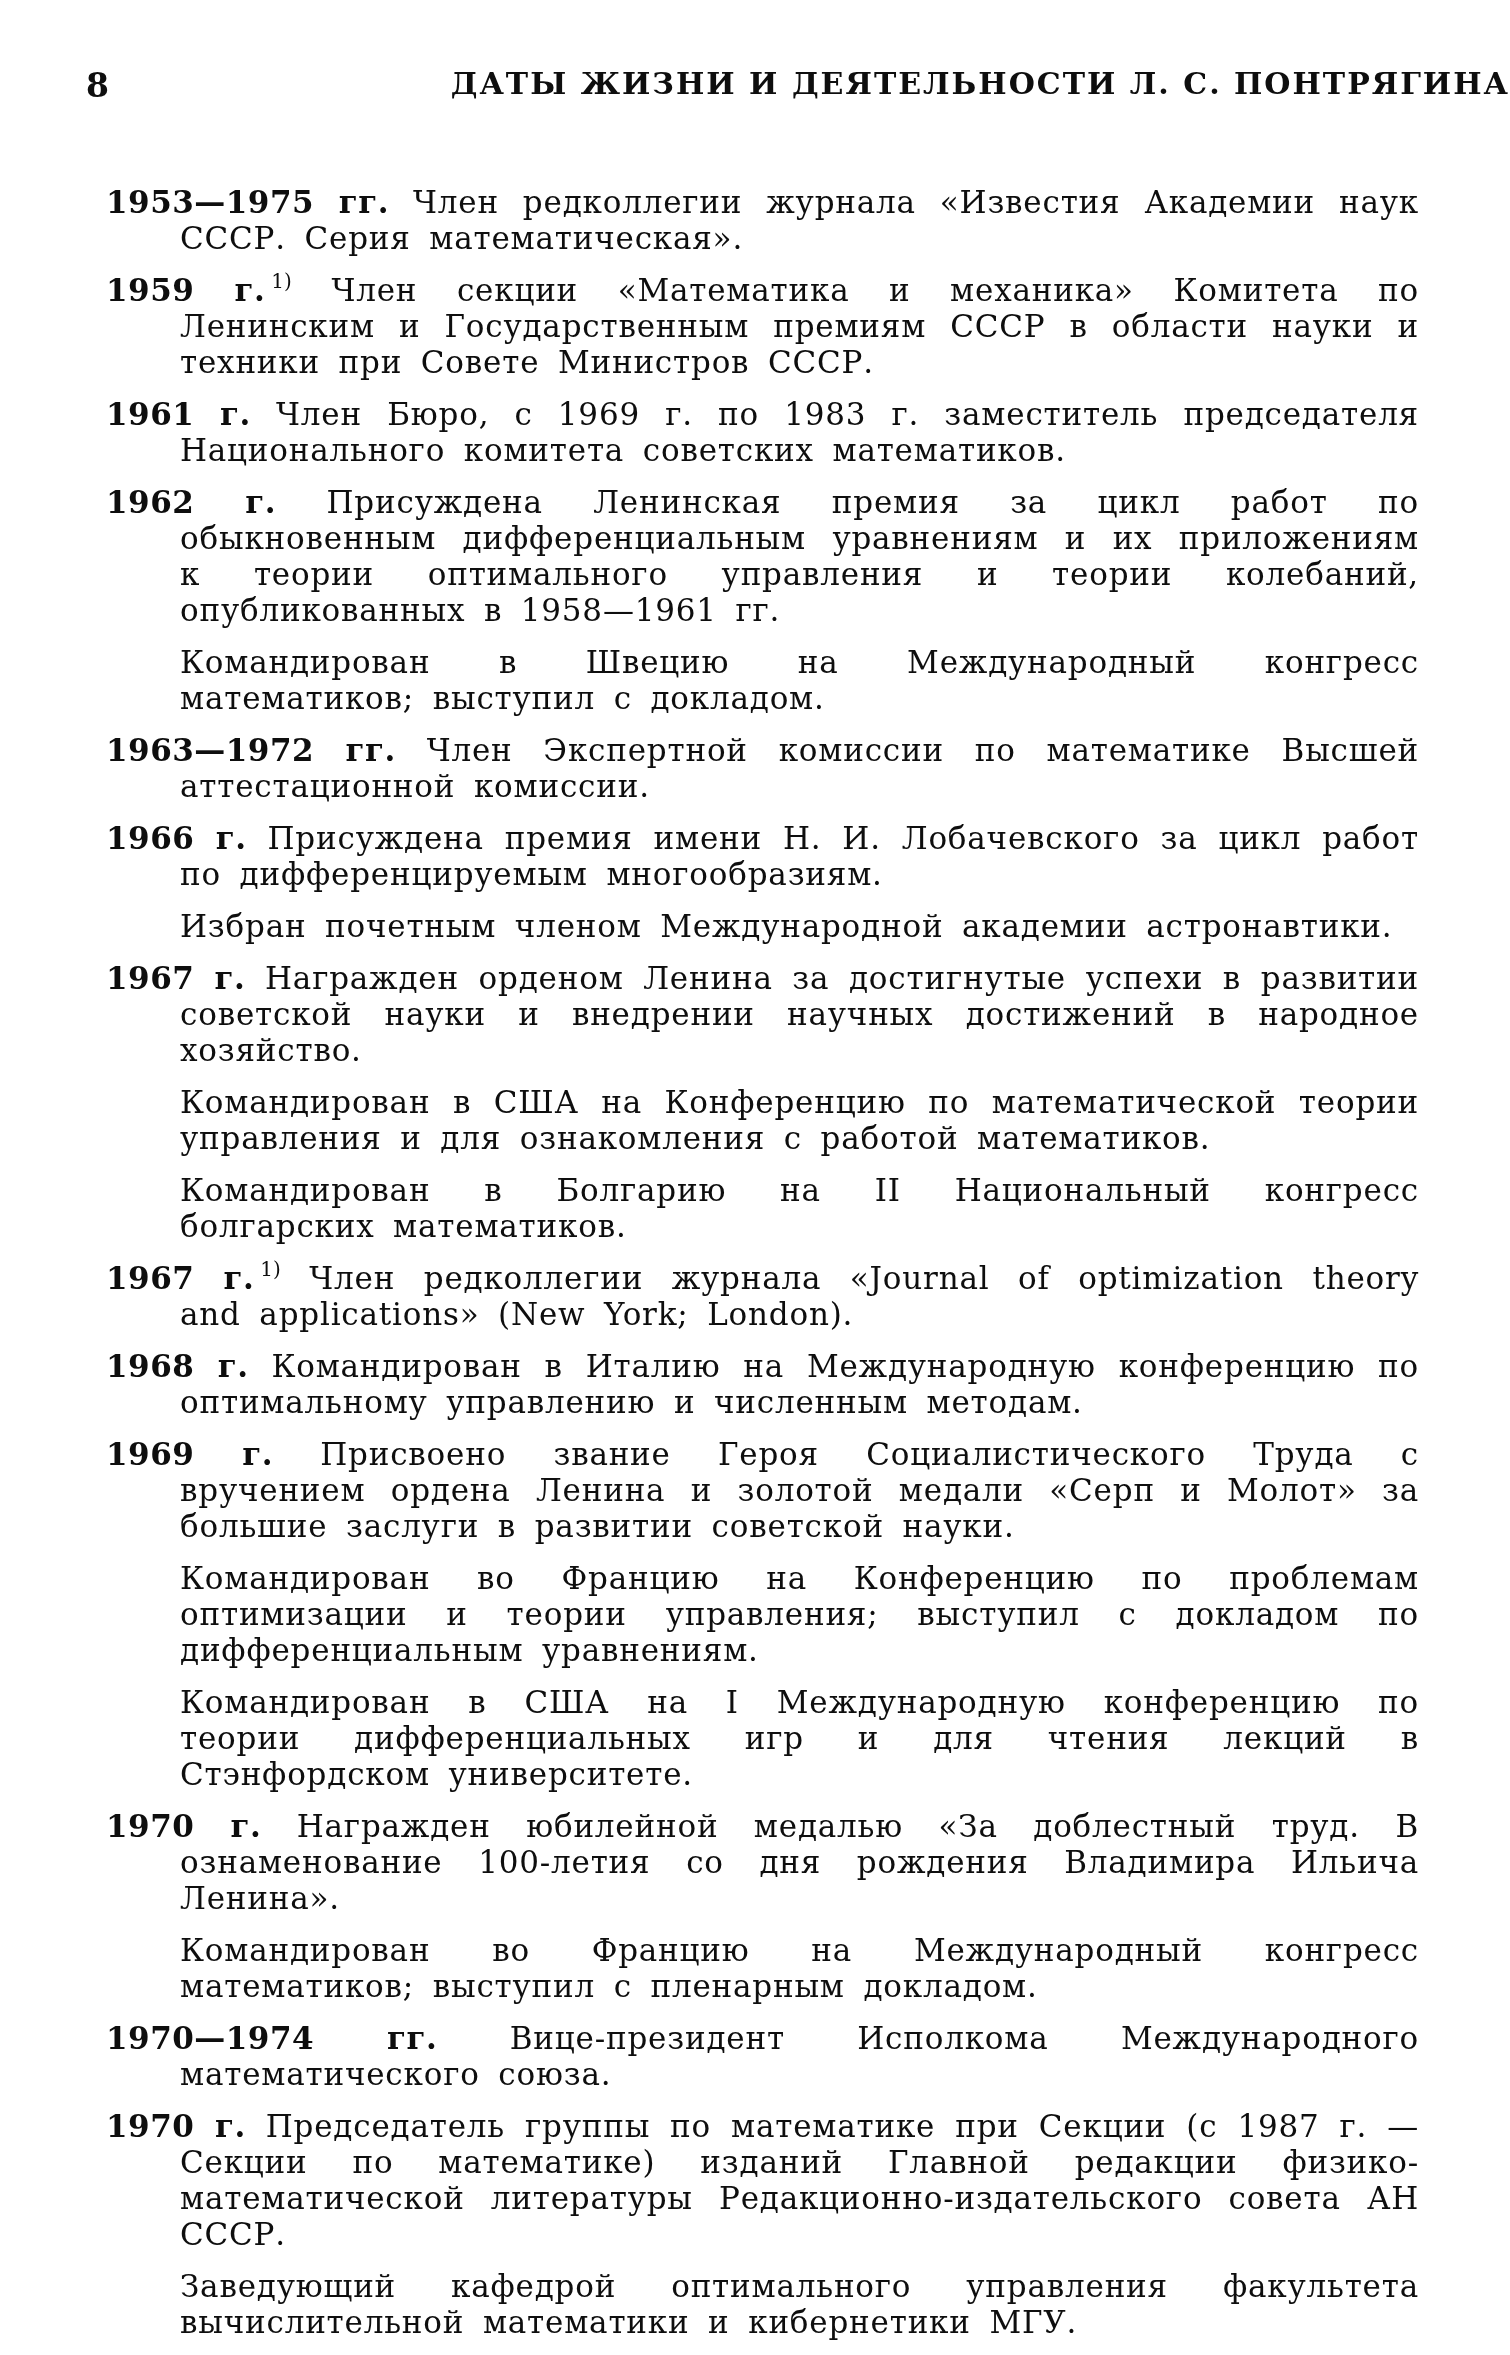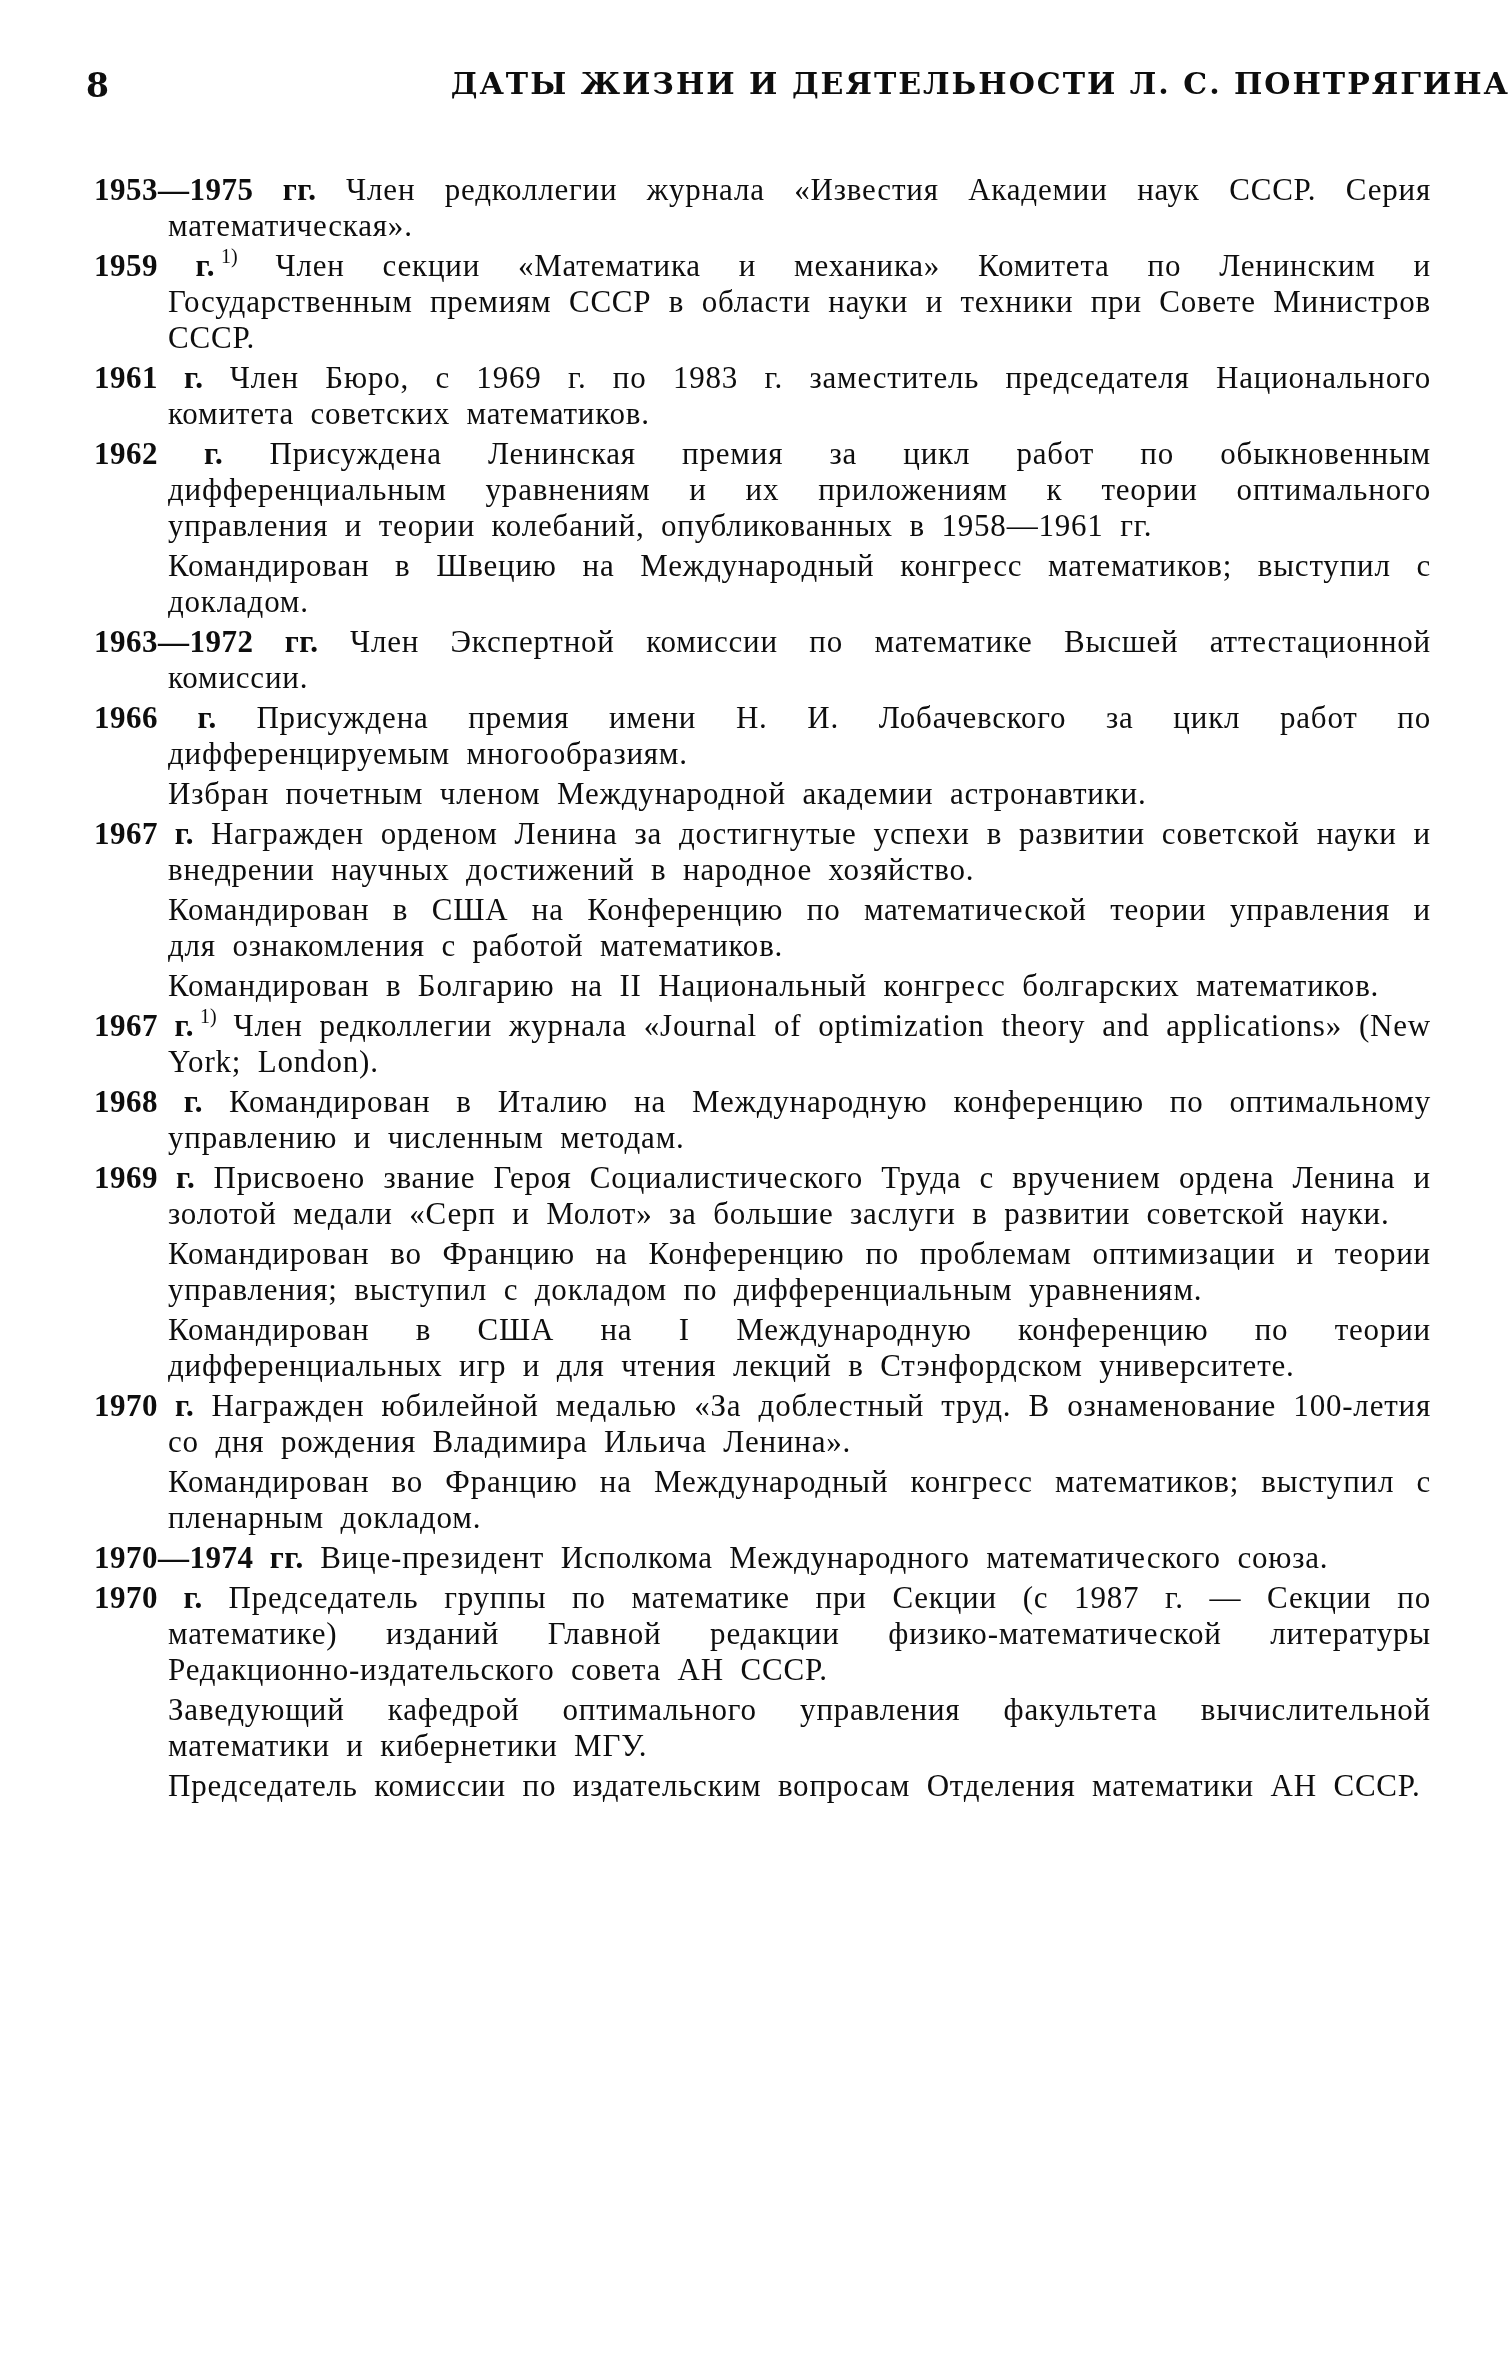--- a/index.html
+++ b/index.html
@@ -41,27 +41,26 @@
   .content {
     position: absolute;
     top: 168px;
     left: 90px;
     width: 1345px;
   }
   .entry {
     padding-left: 74px;
   }
   .para {
-    margin: 4px;
+    margin: 16px;
     font-size: 31px;
     line-height: 36px;
     letter-spacing: 0.8px;
     word-spacing: 8px;
     text-align: justify;
-    font-family: Liberation Serif, serif;
   }
   .para.first {
     text-indent: -74px;
   }
   .year {
     font-weight: bold;
     letter-spacing: 0.5px;
   }
   .fnref {
     font-size: 20px;

